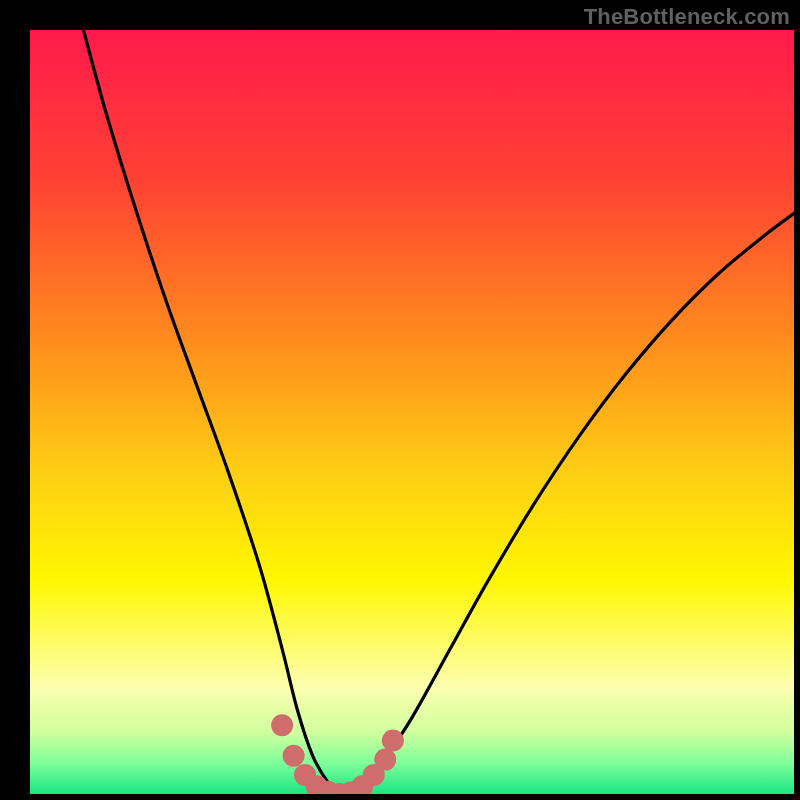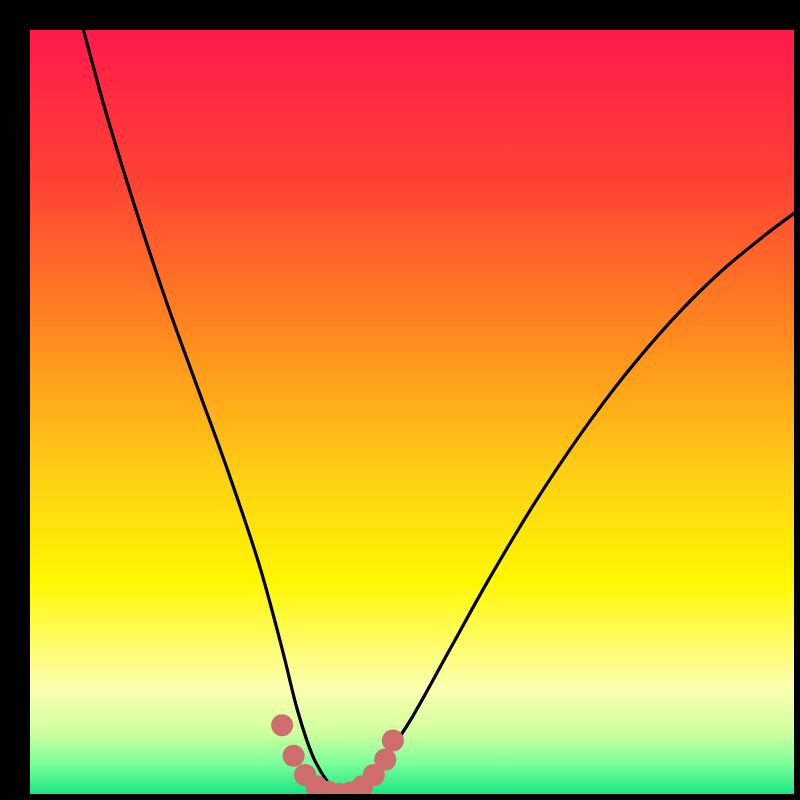--- a/index.html
+++ b/index.html
@@ -33,20 +33,21 @@
     top: 0;
     left: 0;
     width: 800px;
     height: 800px;
   }
 </style>
 </head>
 <body>
 
 <div class="stage">
+  <div class="watermark">TheBottleneck.com</div>
   <svg id="chart-svg" viewBox="0 0 800 800">
     <defs>
       <linearGradient id="bg-grad" x1="0" y1="0" x2="0" y2="1">
           <stop offset="0%" stop-color="#ff1a4b"></stop>
           <stop offset="20%" stop-color="#ff4233"></stop>
           <stop offset="40%" stop-color="#ff8a1e"></stop>
           <stop offset="57.99999999999999%" stop-color="#fecf14"></stop>
           <stop offset="72%" stop-color="#fff700"></stop>
           <stop offset="86%" stop-color="#fdffb0"></stop>
           <stop offset="92%" stop-color="#cfff9e"></stop>

